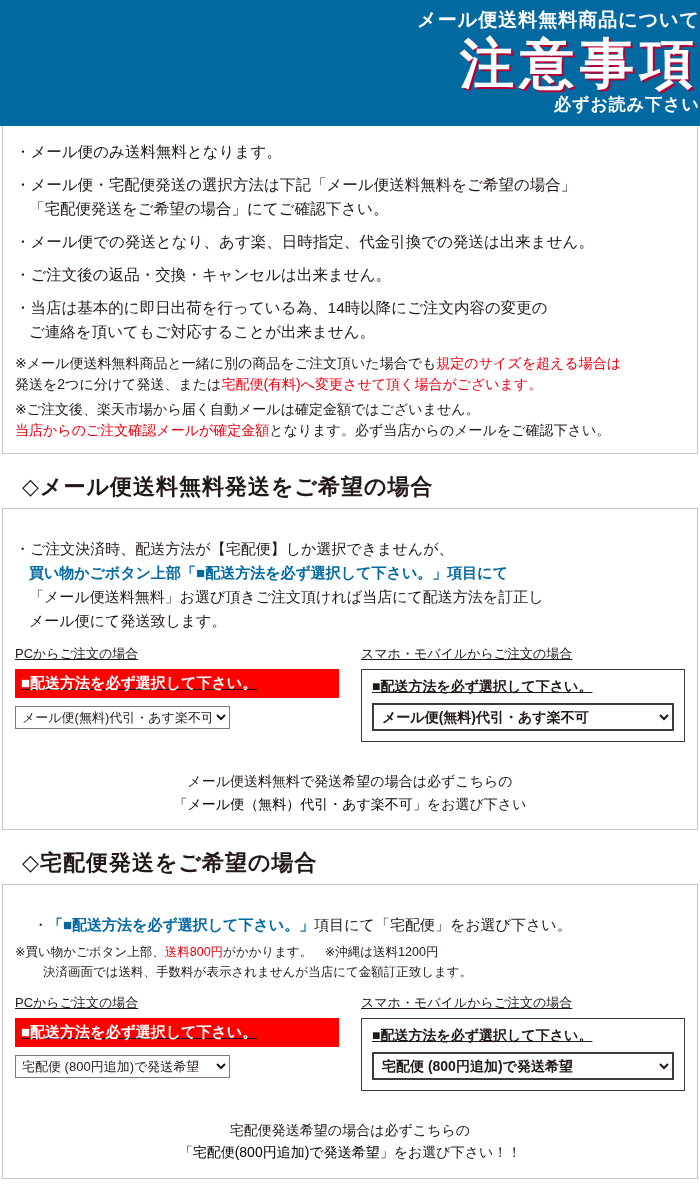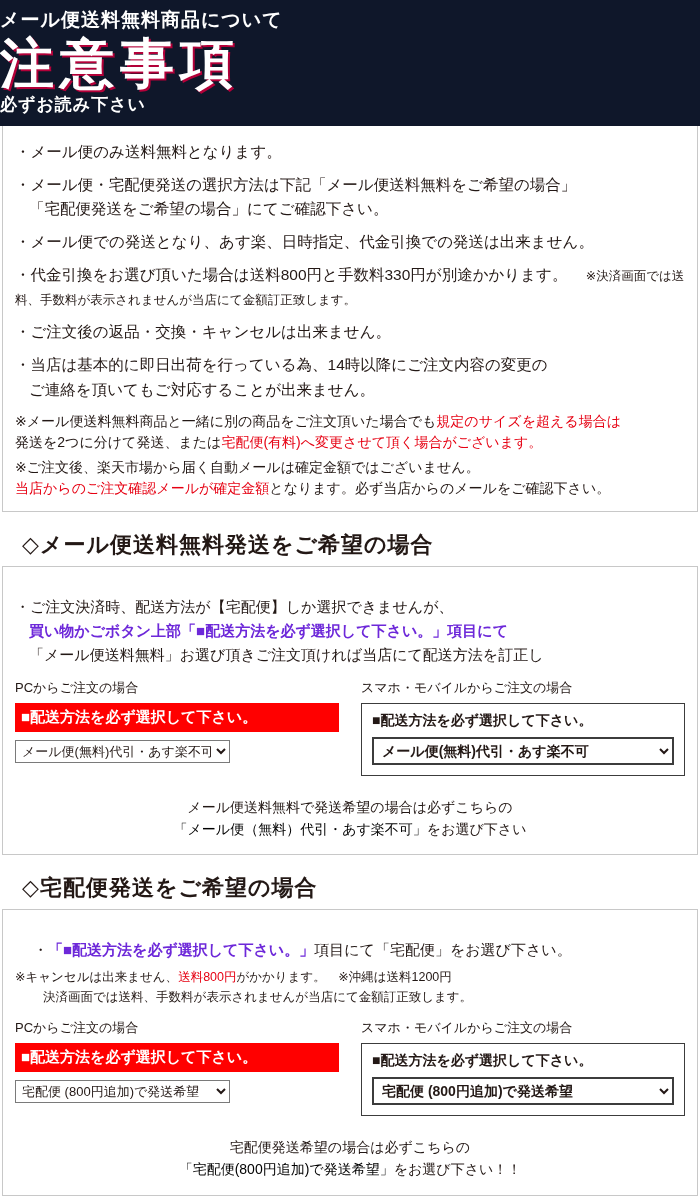--- a/index.html
+++ b/index.html
@@ -16,23 +16,23 @@
   }
   .page {
     position: relative;
     width: 700px;
     height: 1200px;
     box-sizing: border-box;
   }
 
   
   .header {
-    background: #0f172a;
+    background: #0369a1;
     color: #ffffff;
-    text-align: left;
+    text-align: right;
     padding: 8px 0 10px 0;
   }
   .header-sub-top {
     font-size: 19px;
     font-weight: bold;
     letter-spacing: 1px;
     line-height: 1.3;
   }
   .header-main {
     font-size: 54px;
@@ -95,33 +95,34 @@
     border: 1px solid #c8c8c8;
     margin: 0 2px;
     padding: 28px 12px 14px 12px;
     box-sizing: border-box;
   }
   .lead {
     font-size: 15px;
     line-height: 1.6;
   }
   .lead .hl {
-    color: #6d28d9;
+    color: #0369a1;
     font-weight: bold;
   }
   .lead .sub-ind {
     display: block;
     padding-left: 14px;
   }
 
   
   .cols {
     display: flex;
     margin-top: 12px;
     gap: 22px;
+    text-decoration: underline;
   }
   .col {
     flex: 1;
   }
   .col-label {
     font-size: 13px;
     margin-bottom: 6px;
   }
   .red-bar {
     background: #ff0000;
@@ -164,21 +165,21 @@
     background: #ffffff;
     color: #231815;
     width: 100%;
     padding: 3px 4px;
     box-sizing: border-box;
   }
   .note-center {
     text-align: center;
     font-size: 14px;
     line-height: 1.6;
-    margin-top: 20px;
+    margin-top: 28px;
   }
   .note-center .hl {
     color: #000000;
   }
   .note-small {
     font-size: 12.5px;
     line-height: 1.55;
   }
   .mb6 { margin-bottom: 6px; margin-left: 18px; }
 </style>
@@ -193,24 +194,20 @@
     <div class="header-sub-bottom">必ずお読み下さい</div>
   </div>
 
   <div class="notes">
     <div class="note-line">・メール便のみ送料無料となります。</div>
     <div class="note-line">
       <span>・メール便・宅配便発送の選択方法は下記「メール便送料無料をご希望の場合」</span>
       <span class="note-indent">「宅配便発送をご希望の場合」にてご確認下さい。</span>
     </div>
     <div class="note-line">・メール便での発送となり、あす楽、日時指定、代金引換での発送は出来ません。</div>
-    <div class="note-line">
-      <span>・代金引換をお選び頂いた場合は送料800円と手数料330円が別途かかります。</span>
-      <span class="note-sub">※決済画面では送料、手数料が表示されませんが当店にて金額訂正致します。</span>
-    </div>
     <div class="note-line">・ご注文後の返品・交換・キャンセルは出来ません。</div>
     <div class="note-line">
       <span>・当店は基本的に即日出荷を行っている為、14時以降にご注文内容の変更の</span>
       <span class="note-indent">ご連絡を頂いてもご対応することが出来ません。</span>
     </div>
 
     <div class="warn-block">
       <span>※メール便送料無料商品と一緒に別の商品をご注文頂いた場合でも</span><span class="red">規定のサイズを超える場合は</span>
       <span class="l2">
         <span>発送を2つに分けて発送、または</span><span class="red">宅配便(有料)へ変更させて頂く場合がございます。</span>
@@ -224,20 +221,21 @@
       </span>
     </div>
   </div>
 
   <div class="section-title">◇メール便送料無料発送をご希望の場合</div>
   <div class="section-box">
     <div class="lead">
       <span>・ご注文決済時、配送方法が【宅配便】しか選択できませんが、</span>
       <span class="sub-ind hl">買い物かごボタン上部「■配送方法を必ず選択して下さい。」項目にて</span>
       <span class="sub-ind">「メール便送料無料」お選び頂きご注文頂ければ当店にて配送方法を訂正し</span>
+      <span class="sub-ind">メール便にて発送致します。</span>
     </div>
 
     <div class="cols">
       <div class="col">
         <div class="col-label">PCからご注文の場合</div>
         <div class="red-bar">■配送方法を必ず選択して下さい。</div>
         <div class="select-wrap">
           <select class="pc-select">
             <option>メール便(無料)代引・あす楽不可</option>
             <option>宅配便 (800円追加)で発送希望</option>
@@ -263,21 +261,21 @@
       </div>
     </div>
   </div>
 
   <div class="section-title">◇宅配便発送をご希望の場合</div>
   <div class="section-box">
     <div class="lead mb6">
       <span>・</span><span class="hl">「■配送方法を必ず選択して下さい。」</span><span>項目にて「宅配便」をお選び下さい。</span>
     </div>
     <div class="note-small">
-      <span>※キャンセルは出来ません、</span><span class="red">送料800円</span><span>がかかります。　※沖縄は送料1200円</span>
+      <span>※買い物かごボタン上部、</span><span class="red">送料800円</span><span>がかかります。　※沖縄は送料1200円</span>
     </div>
     <div class="note-small" style="padding-left:28px;">決済画面では送料、手数料が表示されませんが当店にて金額訂正致します。</div>
 
     <div class="cols">
       <div class="col">
         <div class="col-label">PCからご注文の場合</div>
         <div class="red-bar">■配送方法を必ず選択して下さい。</div>
         <div class="select-wrap">
           <select class="pc-select">
             <option>宅配便 (800円追加)で発送希望</option>

